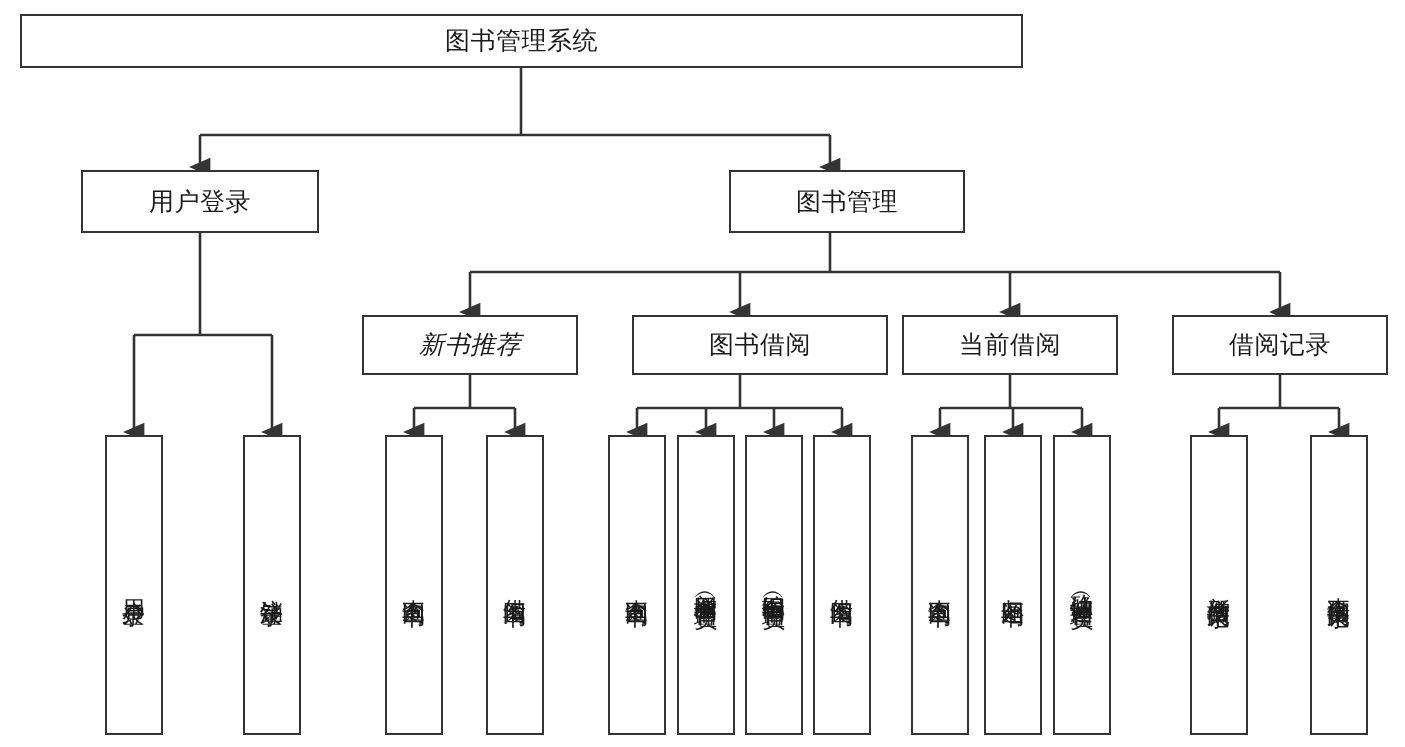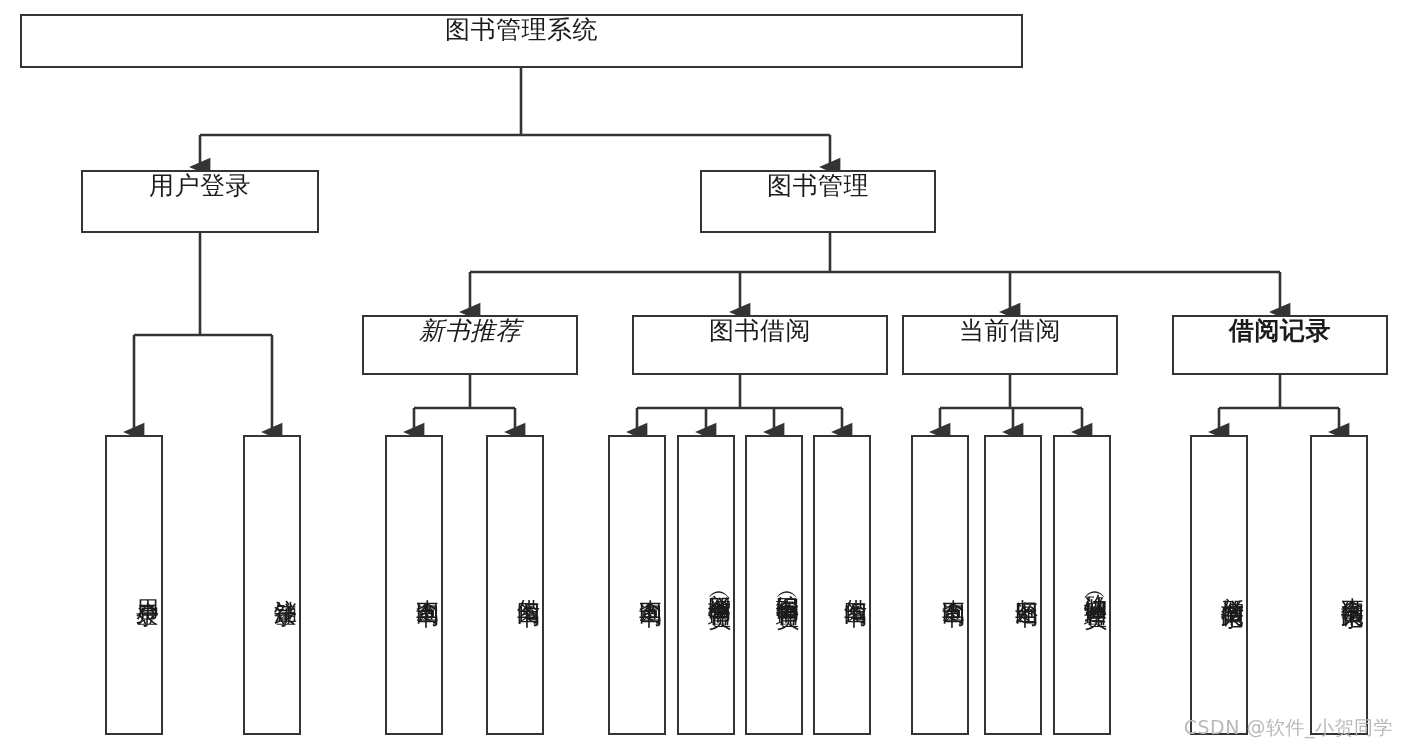--- a/index.html
+++ b/index.html
@@ -24,20 +24,21 @@
     width: 1405px;
     height: 747px;
     pointer-events: none;
   }
   .node {
     position: absolute;
     box-sizing: border-box;
     background: #ffffff;
     border: 2.5px solid #343434;
     display: flex;
+    align-items: center;
     justify-content: center;
     color: #1b1b1b;
   }
   .node.horiz {
     font-size: 25px;
     letter-spacing: 0.5px;
     line-height: 1.1;
   }
   .node.vert {
     writing-mode: vertical-rl;
@@ -110,33 +111,33 @@
       </g>
   </svg>
 
   <div id="nodes-layer">
       <div class="node horiz" style="left: 20px; top: 14px; width: 1003px; height: 54px;">
         <span class="hlabel">图书管理系统</span>
       </div>
       <div class="node horiz" style="left: 81px; top: 170px; width: 238px; height: 63px;">
         <span class="hlabel">用户登录</span>
       </div>
-      <div class="node horiz" style="left: 700px; top: 170px; width: 236px; height: 63px;">
+      <div class="node horiz" style="left: 729px; top: 170px; width: 236px; height: 63px;">
         <span class="hlabel">图书管理</span>
       </div>
       <div class="node horiz" style="left: 362px; top: 315px; width: 216px; height: 60px; font-style: italic;">
         <span class="hlabel">新书推荐</span>
       </div>
       <div class="node horiz" style="left: 632px; top: 315px; width: 256px; height: 60px;">
         <span class="hlabel">图书借阅</span>
       </div>
       <div class="node horiz" style="left: 902px; top: 315px; width: 216px; height: 60px;">
         <span class="hlabel">当前借阅</span>
       </div>
-      <div class="node horiz" style="left: 1172px; top: 315px; width: 216px; height: 60px; font-weight: bold;">
+      <div class="node horiz" style="left: 1172px; top: 315px; width: 216px; height: 60px;">
         <span class="hlabel">借阅记录</span>
       </div>
       <div class="node vert" style="left: 105px; top: 435px; width: 58px; height: 300px;">
         <span class="vlabel">用户登录</span>
       </div>
       <div class="node vert" style="left: 243px; top: 435px; width: 58px; height: 300px;">
         <span class="vlabel">注销登录</span>
       </div>
       <div class="node vert" style="left: 385px; top: 435px; width: 58px; height: 300px;">
         <span class="vlabel">查询图书</span>
@@ -166,14 +167,13 @@
         <span class="vlabel">确认归还（管理员）</span>
       </div>
       <div class="node vert" style="left: 1190px; top: 435px; width: 58px; height: 300px;">
         <span class="vlabel">新增借阅记录</span>
       </div>
       <div class="node vert" style="left: 1310px; top: 435px; width: 58px; height: 300px;">
         <span class="vlabel">查询借阅记录</span>
       </div>
     </div>
 
-  <div id="watermark">CSDN @软件_小贺同学</div>
 </div>
 
 </body></html>

